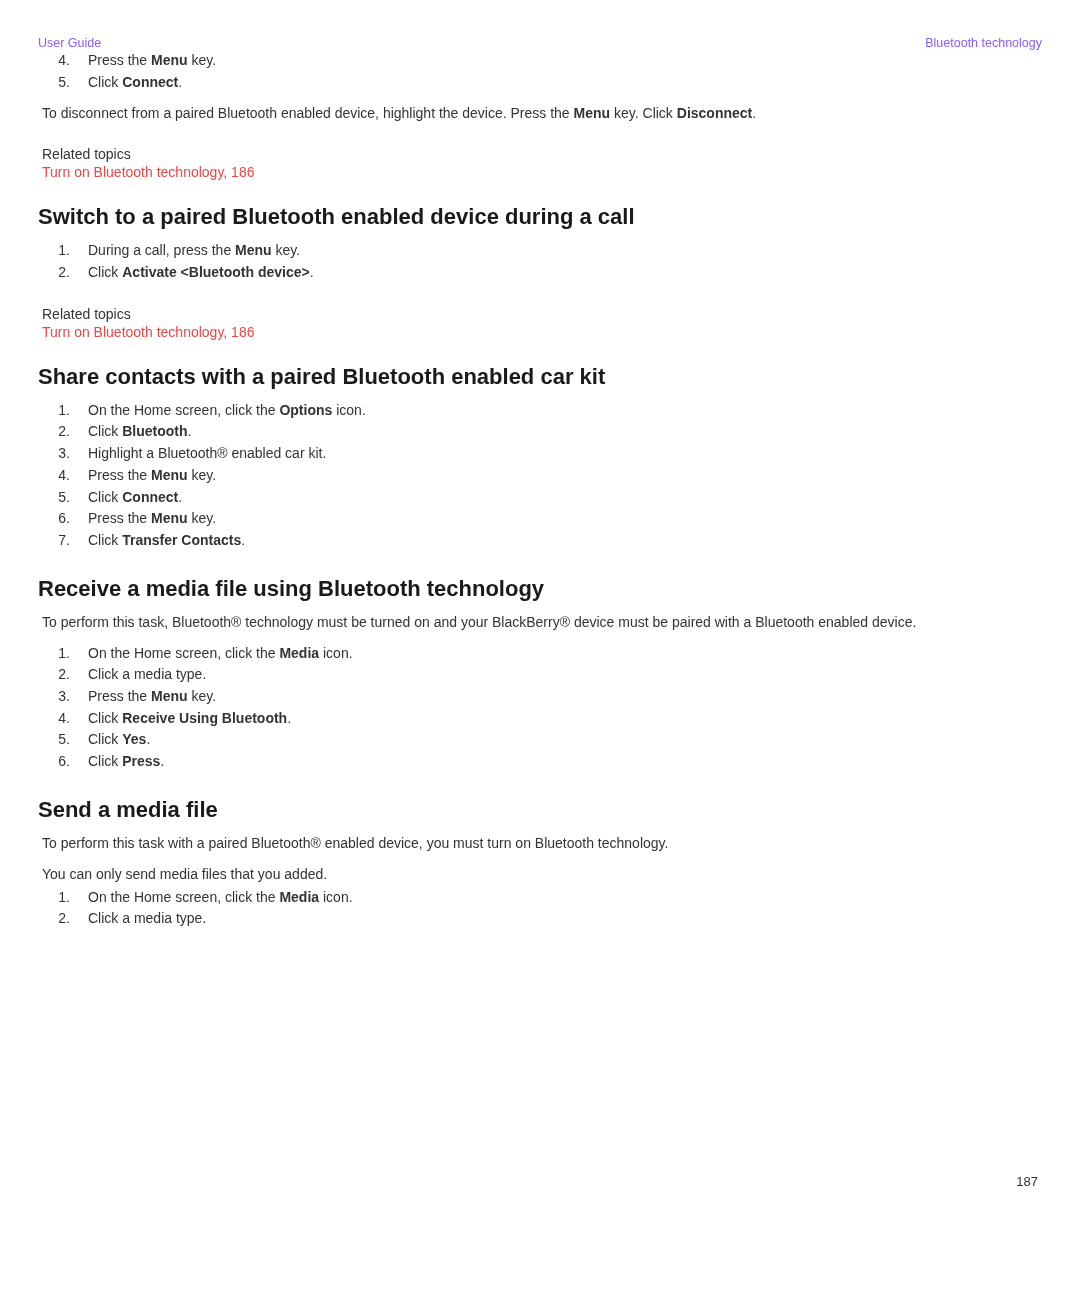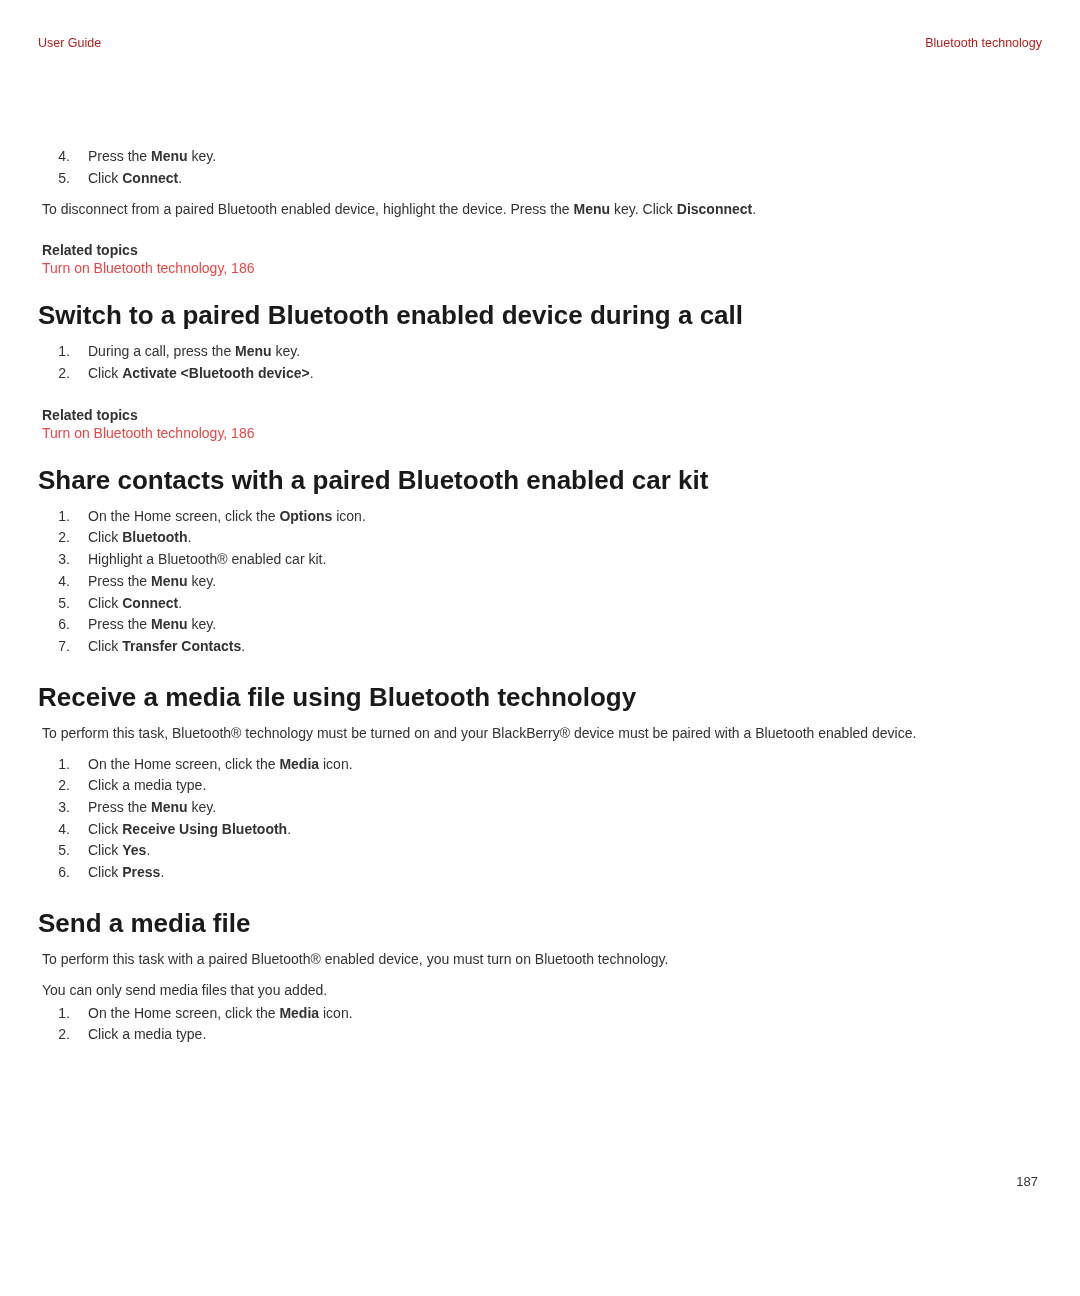--- a/index.html
+++ b/index.html
@@ -14,22 +14,21 @@
   .page {
     box-sizing: border-box;
     padding: 36px 38px 30px 38px;
     min-height: 1296px;
     position: relative;
   }
   .top-row {
     display: flex;
     justify-content: space-between;
     font-size: 12.5px;
-    color: #b91c1c;
-    margin-bottom: 96px;
+    color: #8b5cf6;
   }
   .ordered {
     list-style: none;
     padding: 0;
     margin: 0 0 10px 0;
   }
   .ordered li {
     display: flex;
     align-items: baseline;
     line-height: 1.55;
@@ -40,34 +39,34 @@
     text-align: right;
     margin-right: 18px;
     color: #333;
   }
   p.body {
     margin: 8px 0 10px 0;
     line-height: 1.5;
     padding-left: 4px;
   }
   .related-heading {
-    font-weight: bold;
+    font-weight: normal;
     margin-top: 22px;
     padding-left: 4px;
   }
   .related-link {
     color: #ef4444;
     padding-left: 4px;
     margin-top: 2px;
     margin-bottom: 24px;
     display: block;
     text-decoration: none;
   }
   h2 {
-    font-size: 26px;
+    font-size: 22px;
     font-weight: bold;
     margin: 24px 0 10px 0;
     color: #1a1a1a;
   }
   .page-number {
     position: absolute;
     bottom: 107px;
     right: 42px;
     font-size: 13px;
     color: #333;

